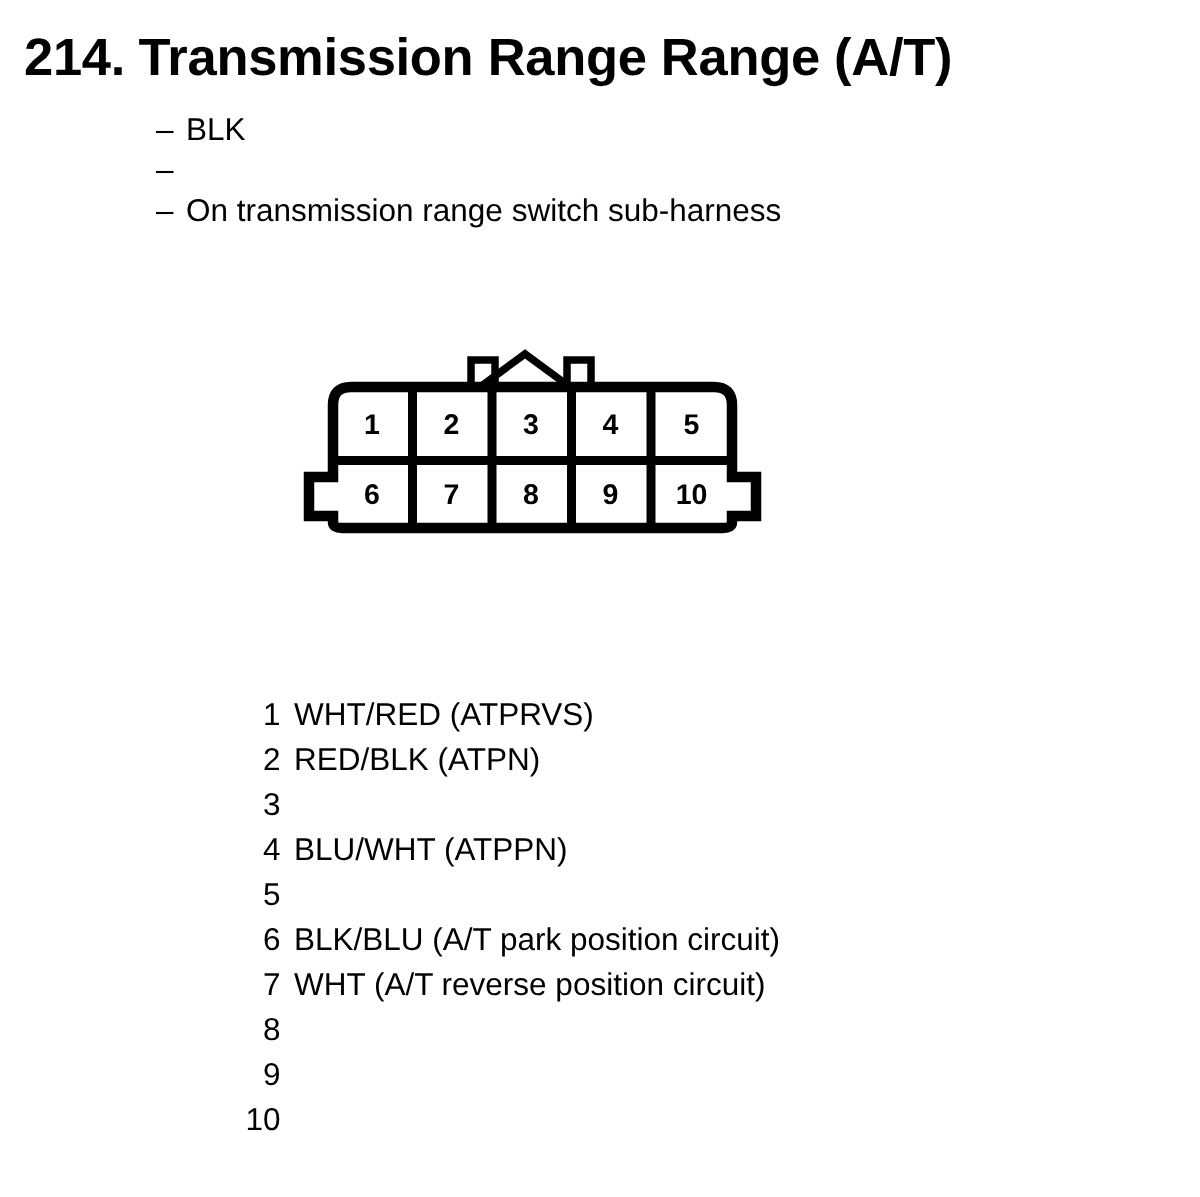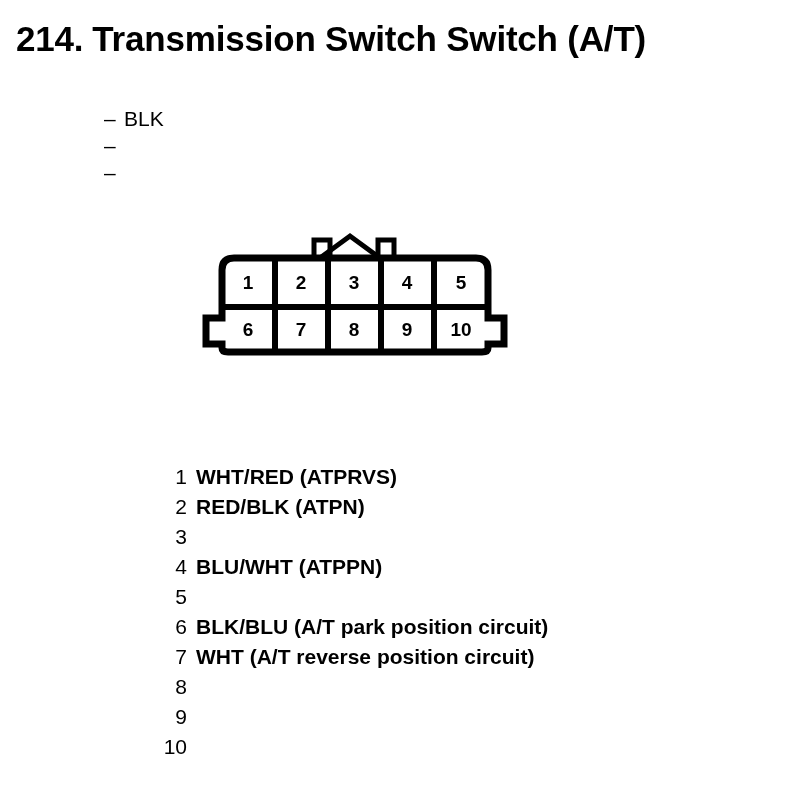--- a/index.html
+++ b/index.html
@@ -45,21 +45,21 @@
     align-items: baseline;
     font-size: 21px;
     line-height: 27px;
     white-space: nowrap;
   }
   .desc-dash {
     width: 20px;
     flex: 0 0 20px;
     font-size: 21px;
   }
-  .desc-text { flex: 0 1 auto; margin-top: 32px; }
+  .desc-text { flex: 0 1 auto; }
 
   
   #connector-diagram {
     position: absolute;
     left: 200px;
     top: 228px;
     width: 310px;
     height: 130px;
   }
   #connector-svg { display: block; }
@@ -87,39 +87,40 @@
     line-height: 30px;
     white-space: nowrap;
   }
   .pin-num {
     width: 86px;
     flex: 0 0 86px;
     text-align: right;
     padding-right: 9px;
     box-sizing: border-box;
   }
-  .pin-desc { flex: 0 1 auto; font-weight: bold; }
+  .pin-desc { flex: 0 1 auto; }
 </style>
 </head>
 <body>
 
 <div id="page-title">
-  <span class="num">214.</span><span>Transmission Switch Switch (A/T)</span>
+  <span class="num">214.</span><span>Transmission Range Range (A/T)</span>
 </div>
 
 <div id="description-list">
   <div class="desc-row">
     <span class="desc-dash">–</span>
     <span class="desc-text">BLK</span>
   </div>
   <div class="desc-row">
     <span class="desc-dash">–</span>
   </div>
   <div class="desc-row">
     <span class="desc-dash">–</span>
+    <span class="desc-text">On transmission range switch sub-harness</span>
   </div>
 </div>
 
 <div id="connector-diagram">
   <svg id="connector-svg" width="310" height="130" viewBox="0 0 310 130" xmlns="http://www.w3.org/2000/svg">
 
     <path d="M 120 30 L 150 8 L 180 30" fill="none" stroke="#000000" stroke-width="5" stroke-linejoin="miter" stroke-linecap="butt"></path>
 
     <rect x="114" y="12" width="16" height="20" fill="none" stroke="#000000" stroke-width="5"></rect>
 

